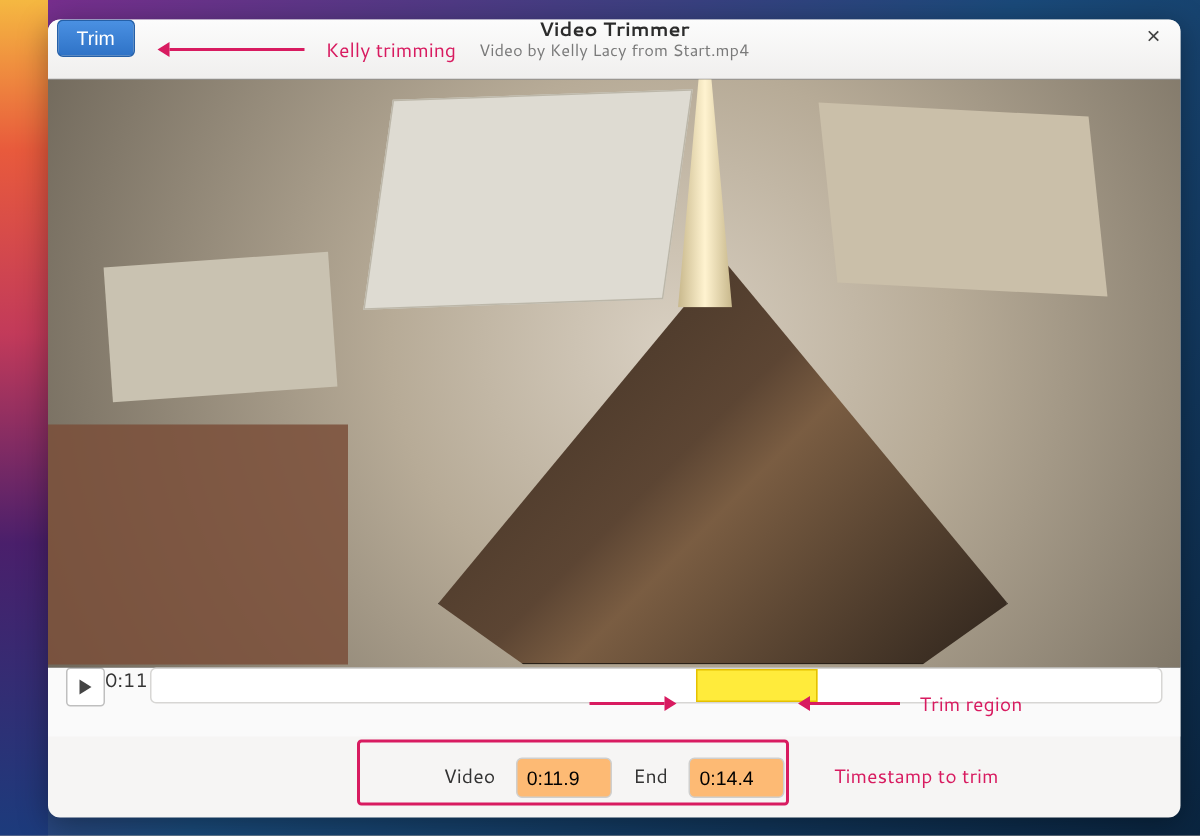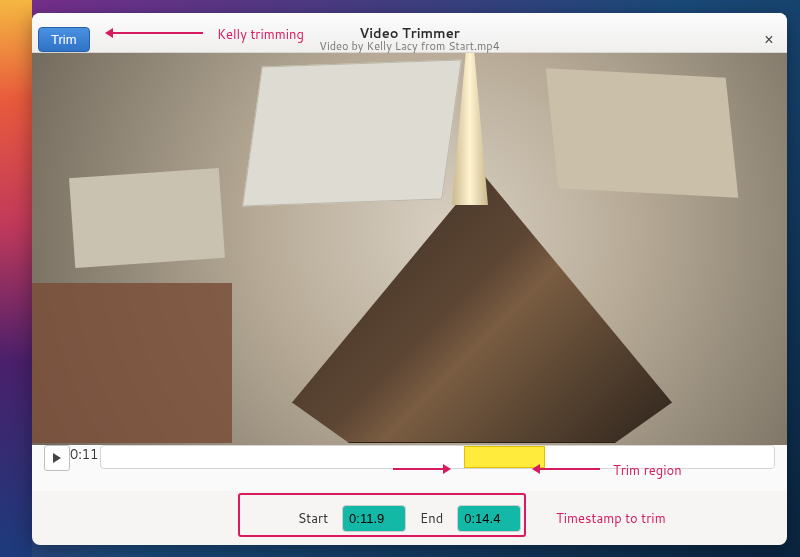--- a/index.html
+++ b/index.html
@@ -27,21 +27,21 @@
     display: flex;
     flex-direction: column;
     overflow: hidden;
   }
   
   .headerbar {
     height: 40px;
     background: linear-gradient(#fcfcfc,#f0efee);
     border-bottom: 1px solid #d7d6d5;
     display: flex;
-    align-items: flex-end;
+    align-items: flex-start;
     padding: 0 6px;
     position: relative;
   }
   .trim-btn {
     background: linear-gradient(#4a90e2,#2f73c7);
     color: #fff;
     border: 1px solid #2560a8;
     border-radius: 4px;
     padding: 4px 12px;
     font-size: 13px;
@@ -123,21 +123,21 @@
   
   .timestamps {
     height: 54px;
     display:flex; align-items:center; justify-content:center;
     gap:14px;
   }
   .ts-label { font-size:13px; color:#333; }
   .ts-input {
     width: 64px; padding: 5px 6px;
     border:1px solid #cfcfce; border-radius:4px;
-    font-size:13px; background:#14b8a6; text-align:left;
+    font-size:13px; background:#fdba74; text-align:left;
   }
   
   .anno { position:absolute; color:#d81b60; font-size:13px; pointer-events:none;}
   .arrow-line {
     position:absolute; height:2px; background:#d81b60;
   }
   .arrow-line::before {
     content:""; position:absolute; left:-8px; top:-4px;
     border-top:5px solid transparent; border-bottom:5px solid transparent;
     border-right:8px solid #d81b60;
@@ -180,21 +180,21 @@
     <button class="play-btn">
       <span class="play-triangle"></span>
     </button>
     <span class="timecode">0:11</span>
     <div class="timeline">
       <div class="trim-region" style="left: 54%; width: 12%;"></div>
     </div>
   </div>
 
   <div class="timestamps">
-    <span class="ts-label">Start</span>
+    <span class="ts-label">Video</span>
     <input class="ts-input" value="0:11.9" style="">
     <span class="ts-label">End</span>
     <input class="ts-input" value="0:14.4" style="">
   </div>
 
 </div>
 
 <div class="arrow-line" style="left:113px; top:32px; width:90px;"></div>
 <span class="anno" style="left:217px; top:25px;">Kelly trimming</span>
 

